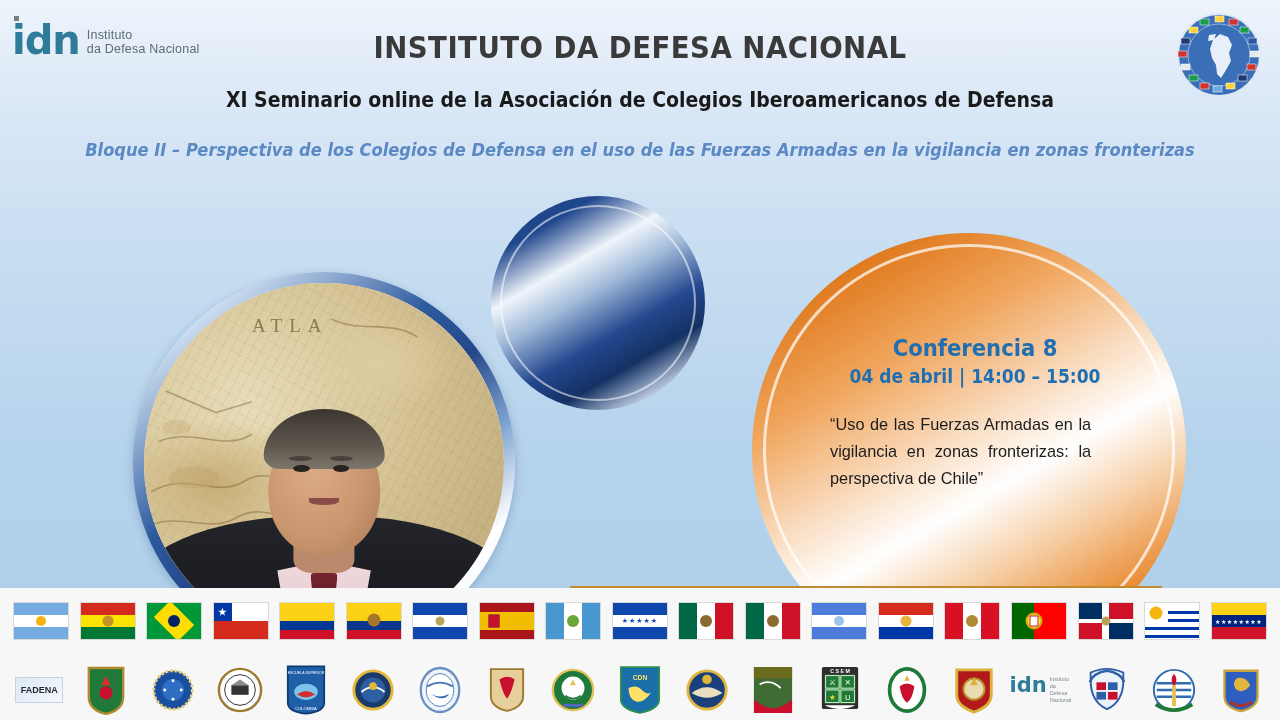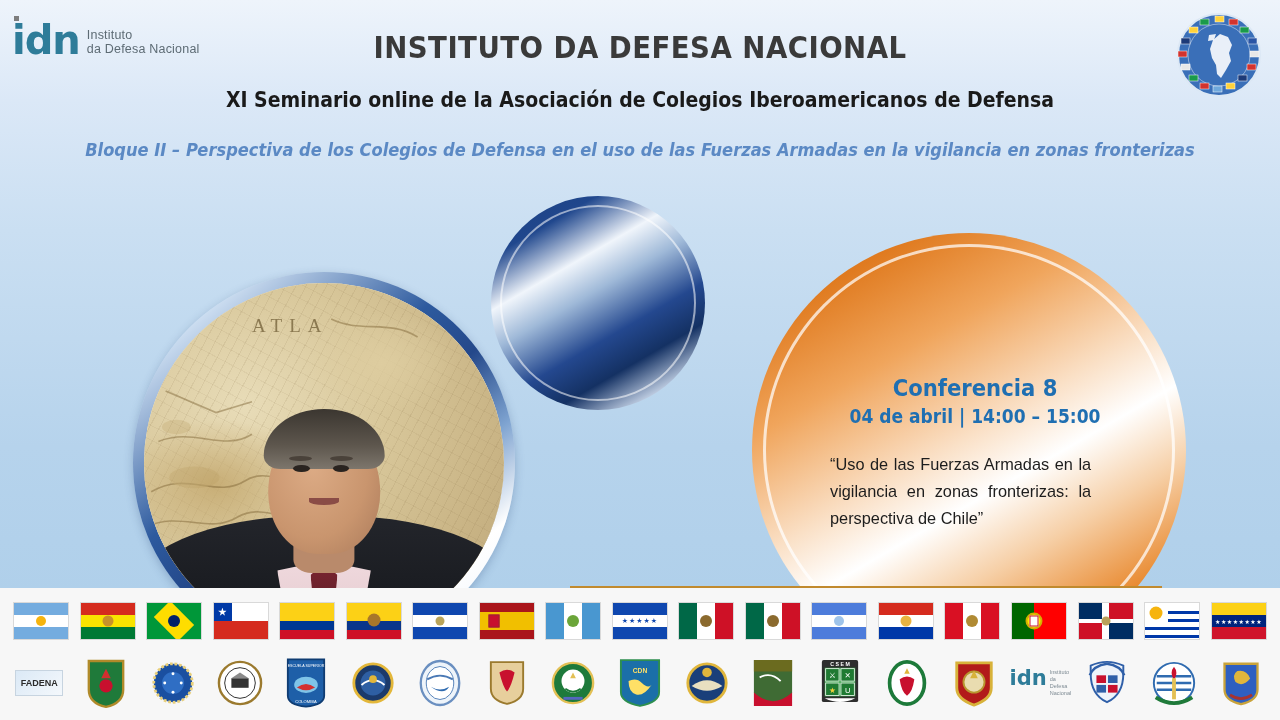--- a/index.html
+++ b/index.html
@@ -215,21 +215,21 @@
     background: linear-gradient(150deg,#c96a18 0%, #e07b20 14%, #f0a55c 30%, #fae0c6 48%, #ffffff 58%, #f6cfa6 70%, #e98b32 84%, #c96515 100%);
     z-index: 2;
   }
   .conf-circle-inner {
     width: 100%; height: 100%; border-radius: 50%;
     background: transparent;
     box-shadow: inset 0 0 0 3px rgba(255,255,255,.72);
   }
   .conf-text {
     position: absolute; left: 830px; top: 333px;
-    width: 290px; z-index: 6; text-align: center; margin-top: 40px;
+    width: 290px; z-index: 6; text-align: center;
   }
   .conf-title {
     font-family: "DejaVu Sans", sans-serif;
     font-weight: 700; font-size: 23px; line-height: 30px;
     color: #1f6fb2;
     transform: scaleX(.92);
   }
   .conf-date {
     font-family: "DejaVu Sans", sans-serif;
     font-weight: 700; font-size: 19px; line-height: 26px;
@@ -263,21 +263,21 @@
   }
   .flag-row {
     position: absolute; left: 0; top: 6px;
     width: 1280px; height: 54px;
     display: flex; align-items: center; justify-content: space-around;
     padding: 0 8px;
   }
   .logo-row {
     position: absolute; left: 0; top: 60px;
     width: 1280px; height: 70px;
-    display: flex; align-items: center; justify-content: space-around;
+    display: flex; align-items: flex-end; justify-content: space-around;
     padding: 0 6px;
   }
   .flag {
     width: 56px; height: 38px;
     border: 1px solid #d9d9d9;
     position: relative; overflow: hidden;
     flex: 0 0 auto;
   }
   .crest {
     width: 48px; height: 56px;

